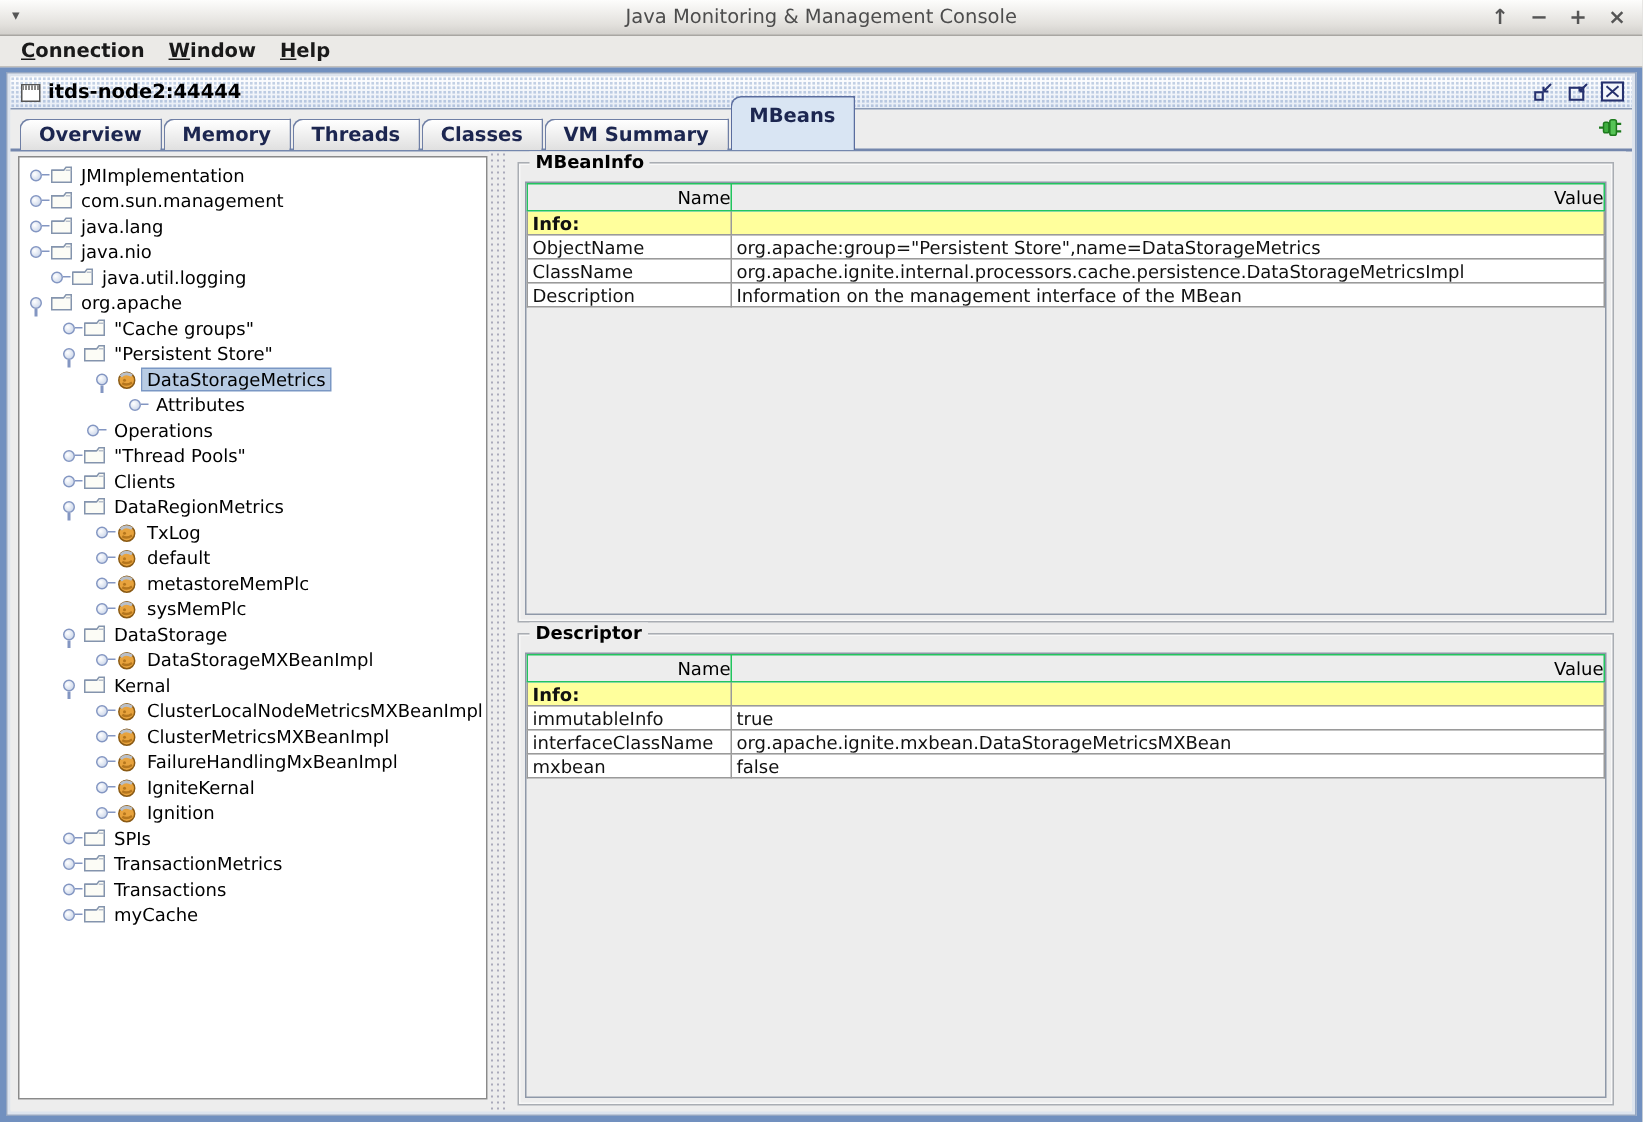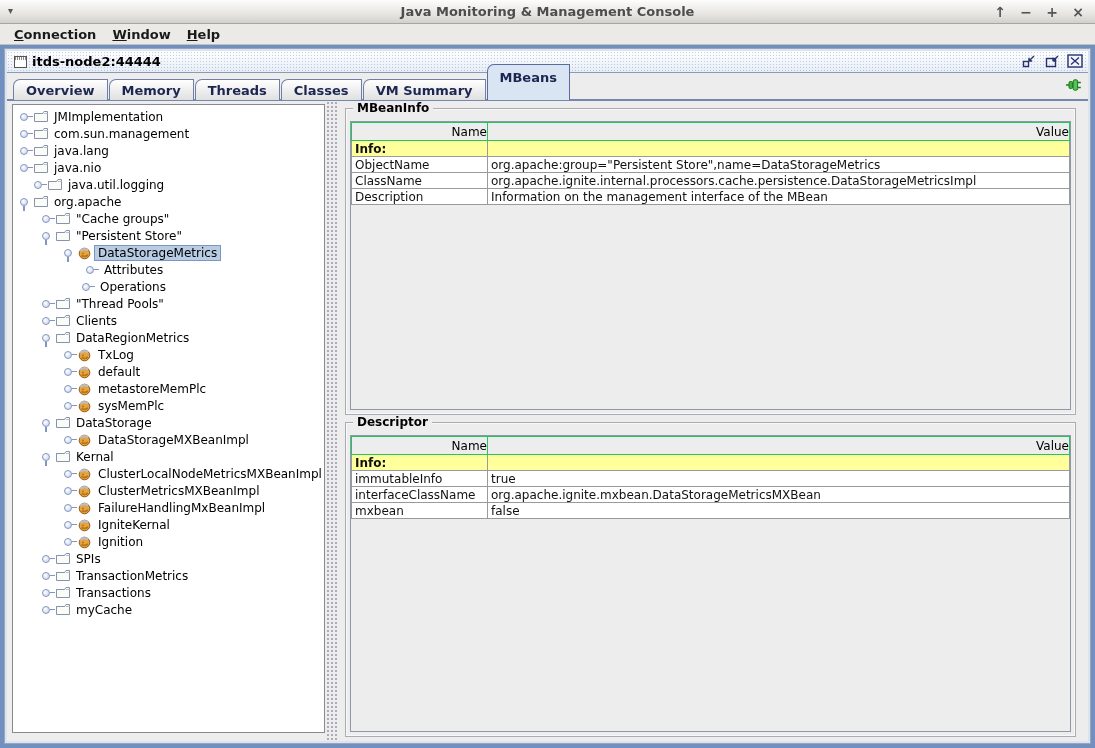--- a/index.html
+++ b/index.html
@@ -5,21 +5,21 @@
   * { margin:0; padding:0; box-sizing:border-box; }
   html,body { width:1095px; height:748px; }
   body { font-family:"DejaVu Sans","Liberation Sans",sans-serif; font-size:12px; color:#111;
          background:#d6d4d0; overflow:hidden; position:relative; }
 
   
   .titlebar { position:absolute; left:0; top:0; width:1095px; height:24px;
     background:linear-gradient(#fdfdfc,#e3e1dd 70%,#d2d0cc); border-bottom:1px solid #a8a6a2;
     display:flex; align-items:center; }
   .titlebar .win-menu-glyph { position:absolute; left:8px; top:5px; font-size:10px; color:#555; }
-  .titlebar .title { flex:1; text-align:center; font-weight:bold; font-size:13px; color:#4d4d4d; }
+  .titlebar .title { flex:1; text-align:center; font-weight:normal; font-size:13px; color:#4d4d4d; }
   .win-controls { position:absolute; right:6px; top:0; height:24px; display:flex; align-items:center; gap:4px; }
   .win-btn { width:22px; height:20px; text-align:center; line-height:20px; color:#555;
     font-size:14px; font-weight:bold; cursor:default; }
 
   
   .menubar { position:absolute; left:0; top:24px; width:1095px; height:21px;
     background:#ebeae7; border-bottom:1px solid #c2c0bc; display:flex; align-items:center; padding-left:6px; }
   .menu-item { padding:2px 8px; font-weight:bold; font-size:13px; color:#1a1a1a; }
 
   
@@ -262,21 +262,21 @@
                 <circle cx="6" cy="7.5" r="1" fill="#b5761d"></circle>
               </svg>
             </span>
             <span class="tree-label selected">DataStorageMetrics</span>
           </div>
           <div class="tree-row" style="padding-left: 72px;">
             <span class="tree-handle collapsed"></span>
             <span class="tree-icon none"></span>
             <span class="tree-label">Attributes</span>
           </div>
-          <div class="tree-row" style="padding-left: 68px;">
+          <div class="tree-row" style="padding-left: 44px;">
             <span class="tree-handle collapsed"></span>
             <span class="tree-icon none"></span>
             <span class="tree-label">Operations</span>
           </div>
           <div class="tree-row" style="padding-left: 28px;">
             <span class="tree-handle collapsed"></span>
             <span class="tree-icon">
               <svg width="16" height="13" viewBox="0 0 16 13">
                 <path d="M1.5 3.5 h8 l1.5 -2 h3.5 v10 h-13 z" fill="#fcfcf6" stroke="#8494ad"></path>
                 <path d="M10.8 3.5 h3.7" stroke="#b8c0cc"></path>

